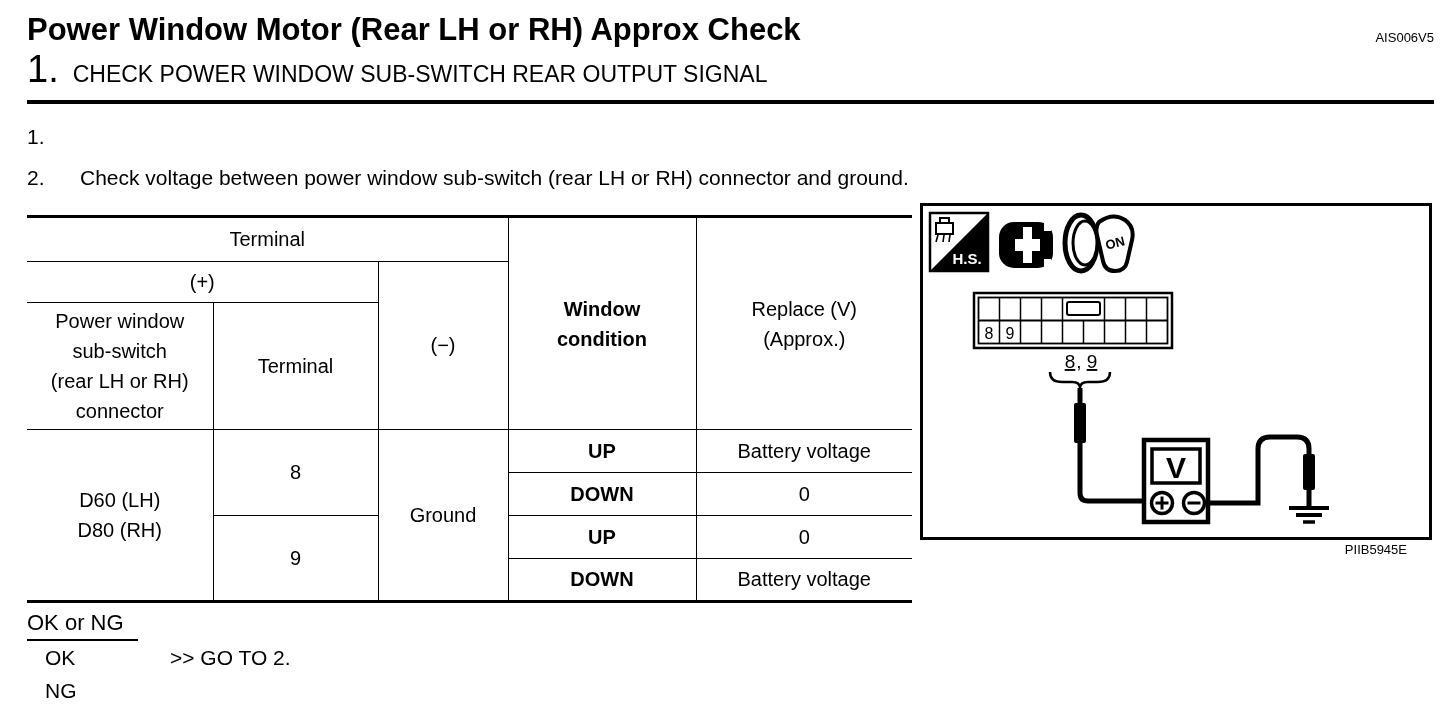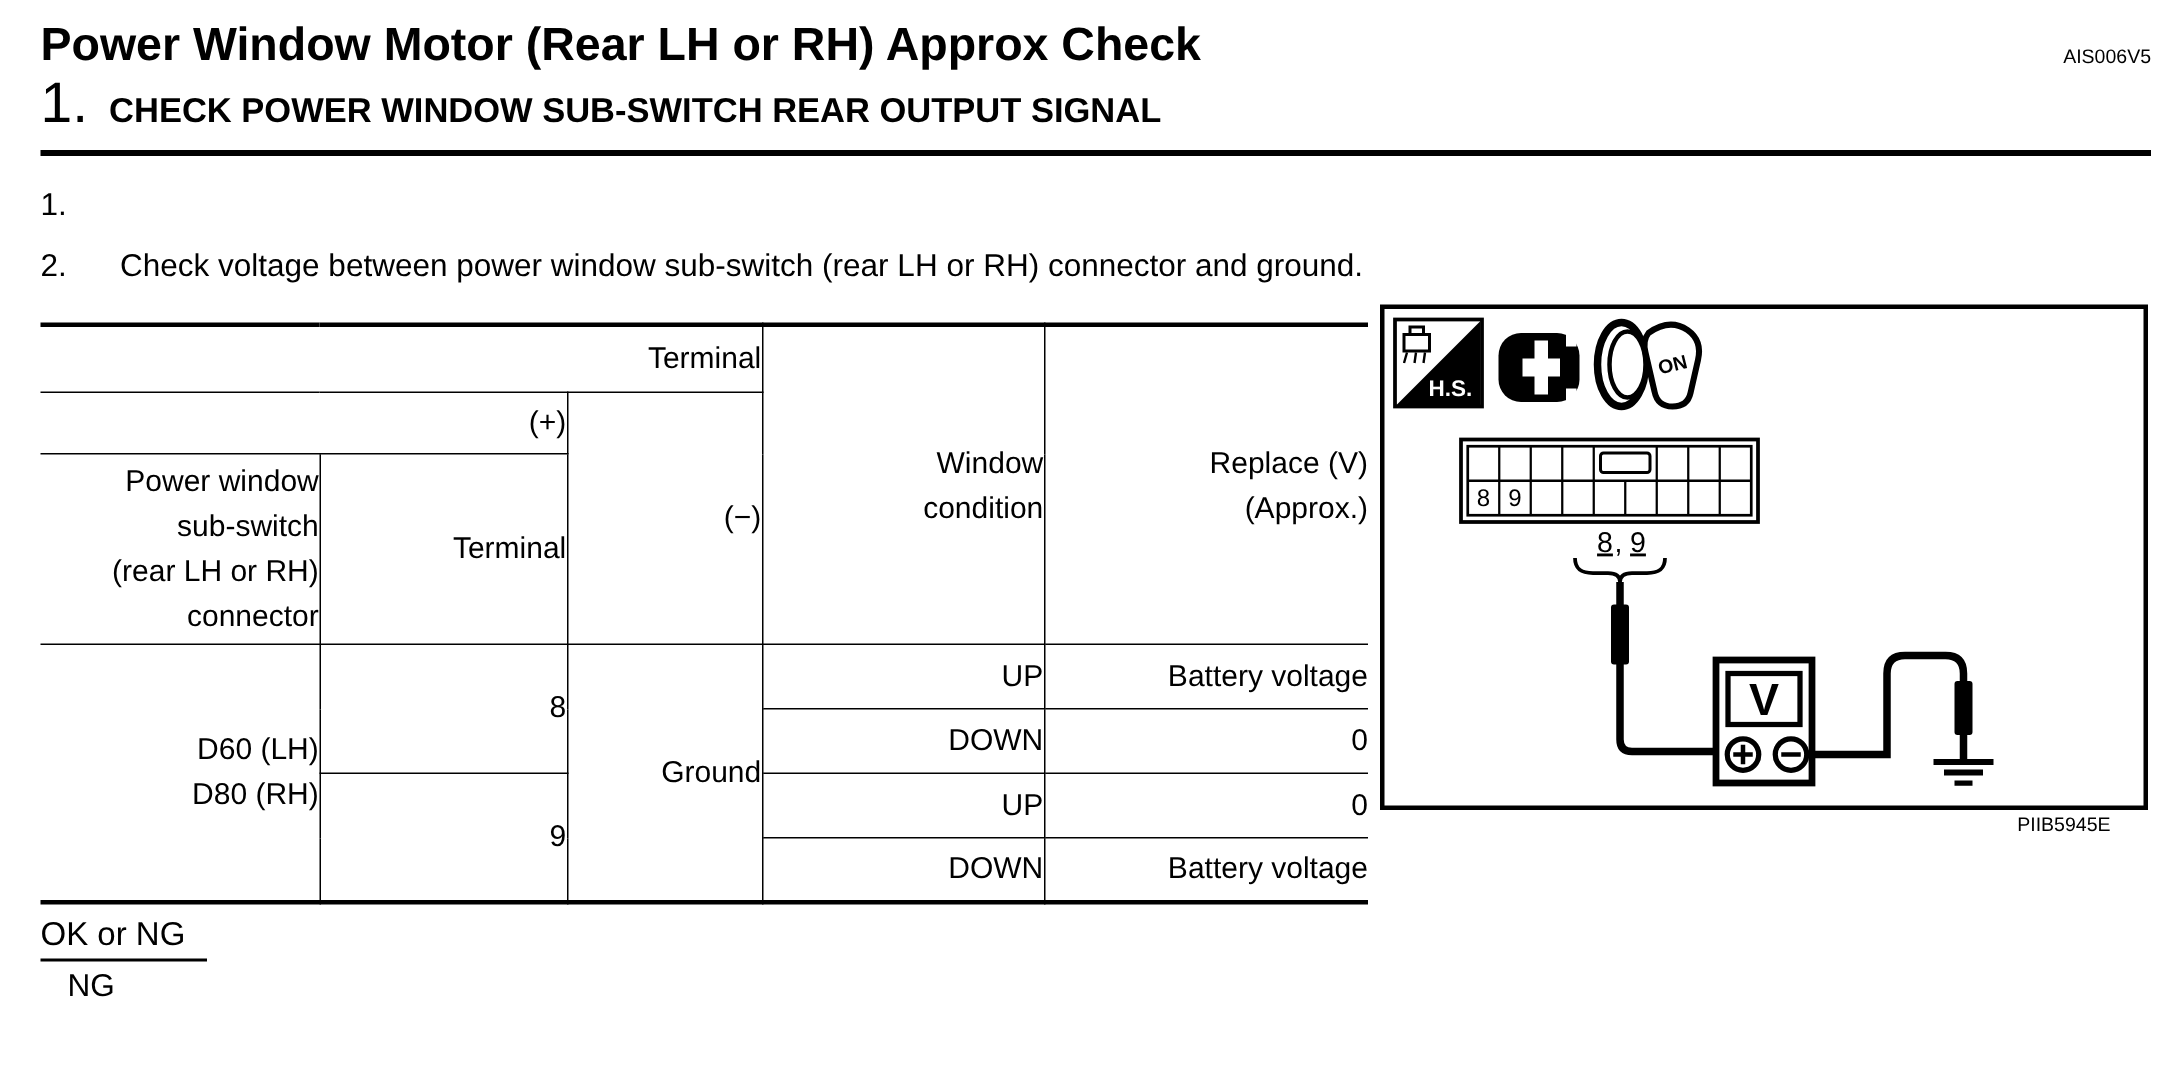--- a/index.html
+++ b/index.html
@@ -5,35 +5,35 @@
   html,body{margin:0;padding:0;background:#fff;}
   body{width:1456px;height:728px;position:relative;overflow:hidden;
        font-family:"Liberation Sans", sans-serif;color:#000;}
   .abs{position:absolute;}
 
   
   .title{left:27px;top:12px;font-size:31px;font-weight:bold;letter-spacing:0px;white-space:nowrap;}
   .doc-code{right:22px;top:30px;font-size:13px;}
   .step-heading{left:27px;top:48px;display:flex;align-items:baseline;white-space:nowrap;}
   .step-num{font-size:38px;font-weight:400;}
-  .step-title{font-size:23px;font-weight:bold;margin-left:14px;}
+  .step-title{font-size:23px;font-weight:normal;margin-left:14px;}
   .rule{left:27px;top:100px;width:1407px;height:4px;background:#000;}
 
   
   .steps{left:27px;top:124px;font-size:21px;}
   .step-row{display:flex;margin-bottom:15px;line-height:26px;}
   .step-row .n{width:53px;}
 
   
   .spec-wrap{left:27px;top:215px;}
   table.spec{border-collapse:collapse;table-layout:fixed;width:885px;
              border-top:3px solid #000;border-bottom:3px solid #000;font-size:20px;}
-  table.spec td{border:1px solid #000;text-align:right;vertical-align:middle;padding:0;margin-top:26px;}
+  table.spec td{border:1px solid #000;text-align:center;vertical-align:middle;padding:0;margin-top:26px;}
   td.nl{border-left:none!important;} td.nr{border-right:none!important;}
-  td.br2{border-right-width:2px;} td.bl2{border-left-width:2px;} td.bb2{border-bottom-width:2px;}
+  td.br2{border-right-width:2px;} td.bl2{border-left-width:2px;font-weight:bold;} td.bb2{border-bottom-width:2px;}
   td.bt3{border-top-width:3px;}
   tr.r1{height:45px;} tr.r2{height:41px;} tr.r3{height:127px;}
   tr.rb{height:43px;}
   .cell-line{line-height:30px;}
 
   
   .results{left:27px;top:610px;font-size:21px;}
   .res-heading{display:inline-block;font-size:22px;border-bottom:2px solid #000;
                padding:0 14px 3px 0;margin-bottom:0;}
   .res-row{display:flex;line-height:33px;}
@@ -122,20 +122,24 @@
   <tr class="rb">
     <td class="bl2">DOWN</td>
     <td class="nr">Battery voltage</td>
   </tr>
 </tbody>
     </table>
 </div>
 
 <div class="abs results">
   <div class="res-heading">OK or NG</div>
+  <div class="res-row">
+    <span class="res-label">OK</span>
+    <span class="res-action">&gt;&gt; GO TO 2.</span>
+  </div>
   <div class="res-row">
     <span class="res-label">NG</span>
   </div>
 </div>
 
 <div class="abs diagram-box">
   <svg width="506" height="355" viewBox="0 0 506 355">
 
     <g>
       <rect x="7" y="7" width="58" height="58" fill="#fff" stroke="#000" stroke-width="2.5"></rect>

